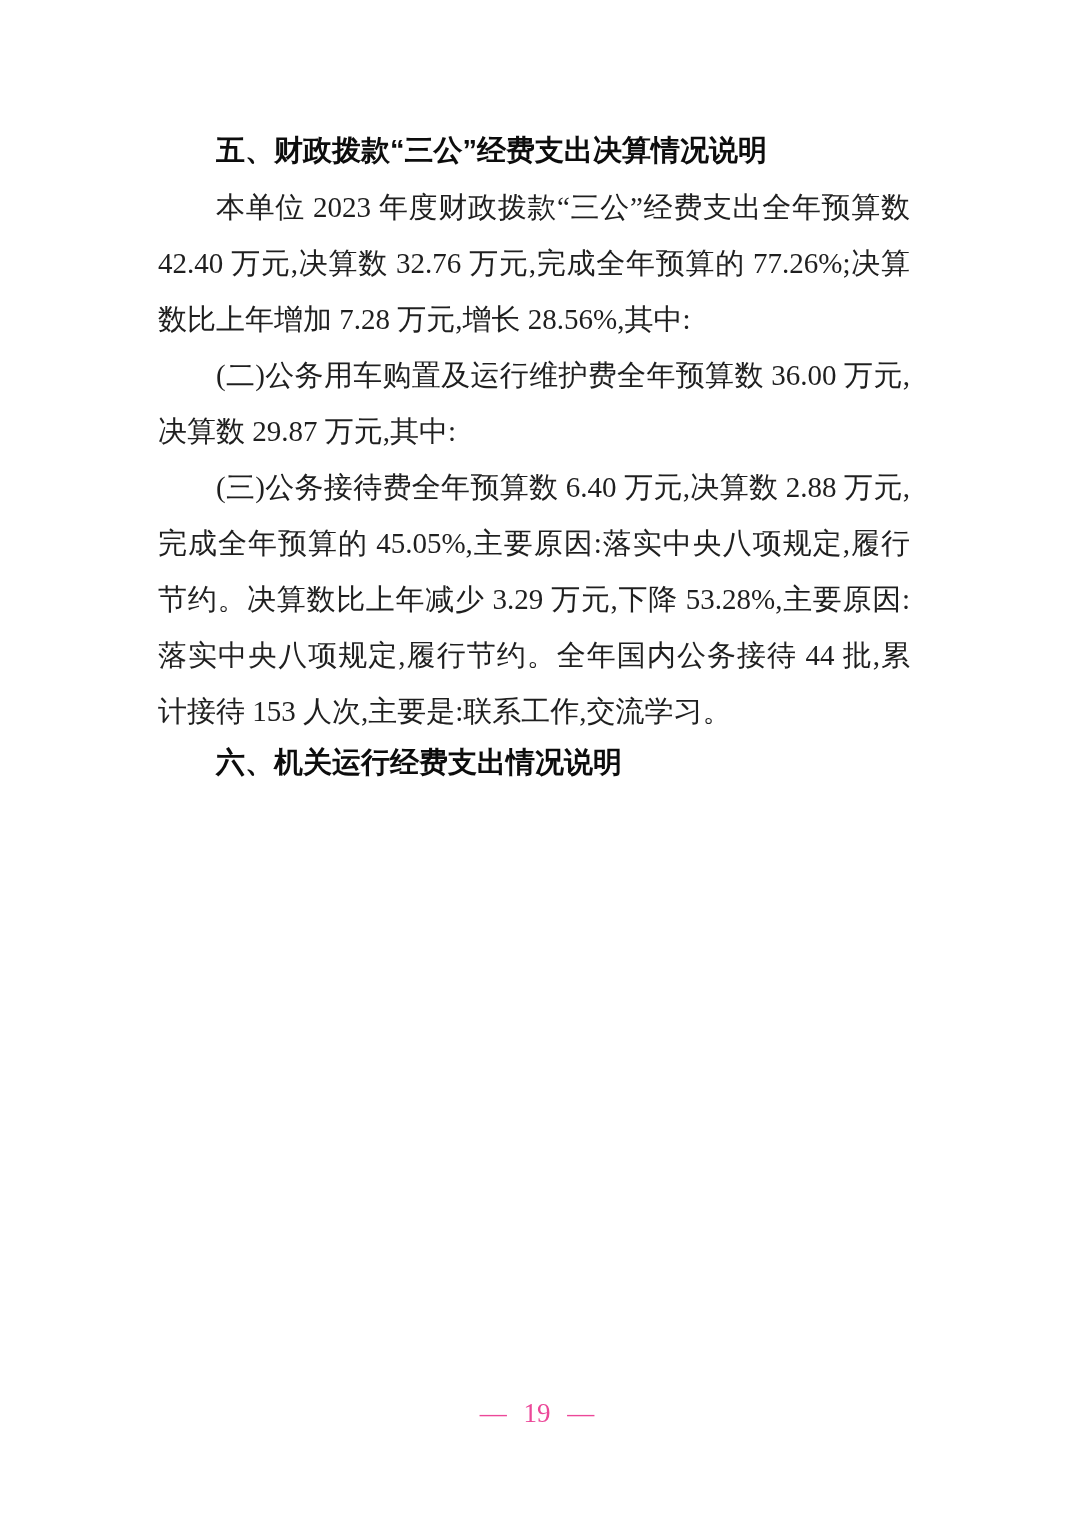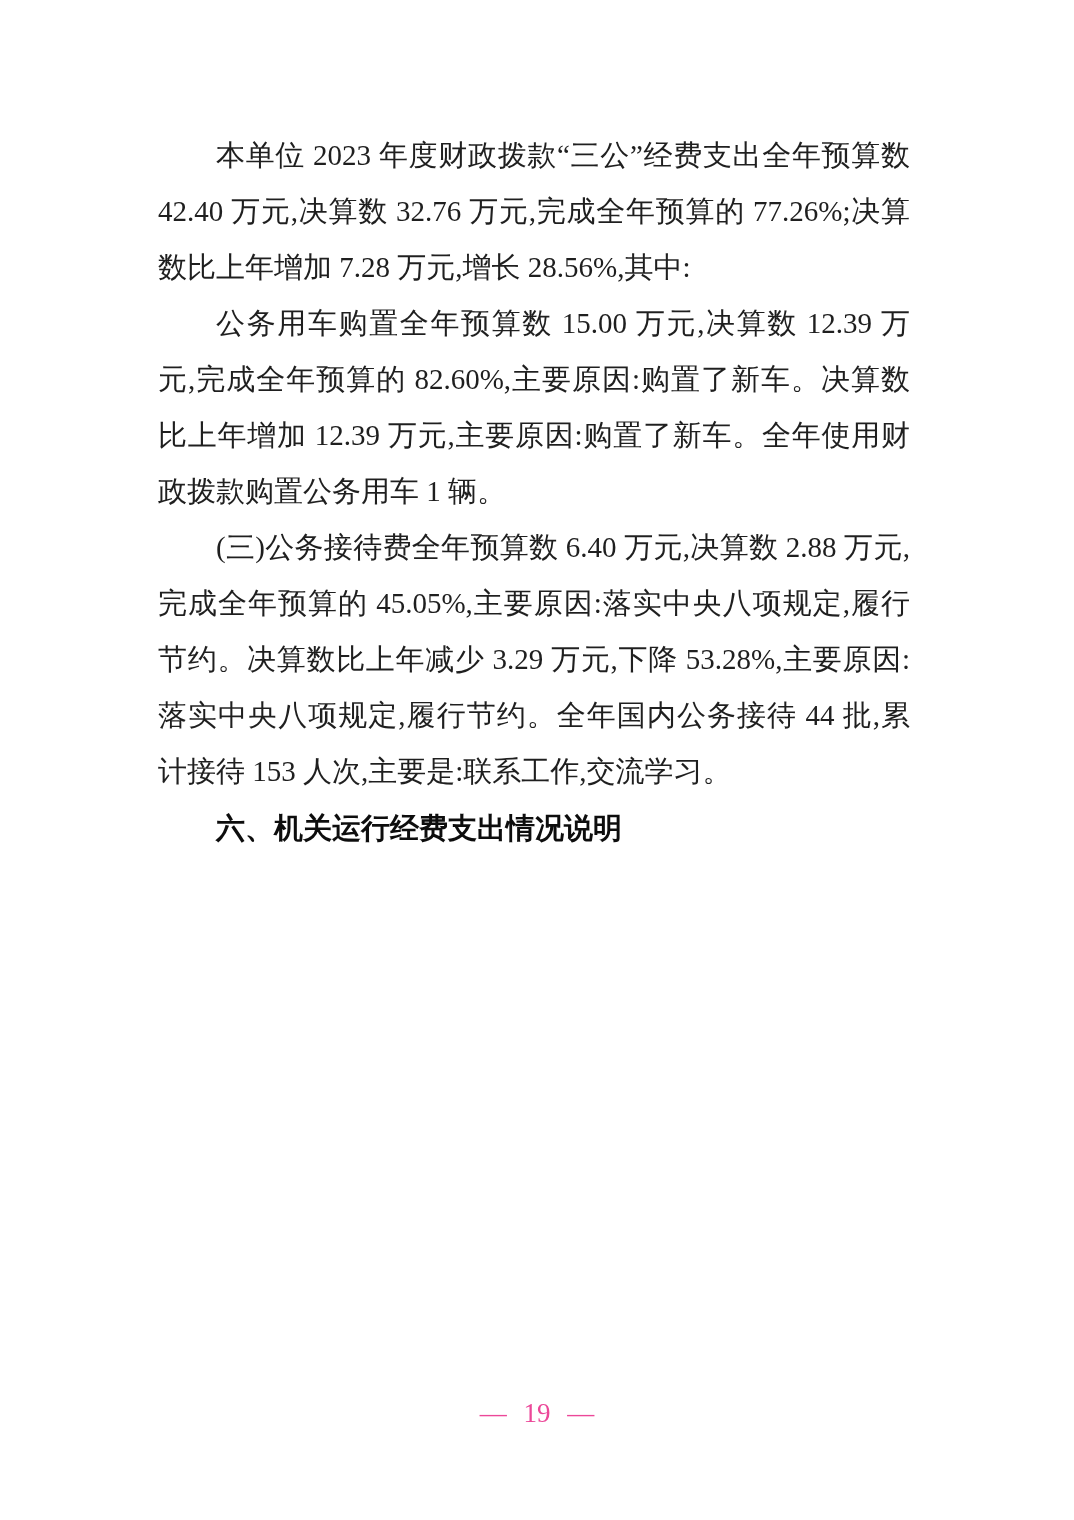--- a/index.html
+++ b/index.html
@@ -32,40 +32,41 @@
   .doc-para {
     margin: 0;
     font-family: "Liberation Serif", serif;
     font-size: 29px;
     line-height: 56px;
     text-align: justify;
     text-indent: 2em;
     color: #1f1f1f;
   }
   .heading-six {
-    margin-top: 6px;
+    margin-top: 0;
     margin-bottom: 0;
     font-family: Liberation Serif, serif;
   }
   .page-number {
     position: absolute;
     left: 0;
     right: 0;
     top: 1398px;
     text-align: center;
     font-family: "Liberation Serif", serif;
     font-size: 27px;
     color: #ec4899;
     word-spacing: 10px;
   }
 </style>
 </head>
 <body>
 
 <div class="page">
   <div class="content">
+    <h2 class="doc-heading">五、财政拨款“三公”经费支出决算情况说明</h2>
     <p class="doc-para">本单位 2023 年度财政拨款“三公”经费支出全年预算数 42.40 万元,决算数 32.76 万元,完成全年预算的 77.26%;决算数比上年增加 7.28 万元,增长 28.56%,其中:</p>
-    <p class="doc-para">公务用车购置全年预算数 15.00 万元,决算数 12.39 万元,完成全年预算的 82.60%,主要原因:购置了新车。决算数比上年增加 12.39 万元,主要原因:购置了新车。全年使用财政拨款购置公务用车 1 辆。</p>
+    <p class="doc-para">(二)公务用车购置及运行维护费全年预算数 36.00 万元,决算数 29.87 万元,其中:</p>
     <p class="doc-para">(三)公务接待费全年预算数 6.40 万元,决算数 2.88 万元,完成全年预算的 45.05%,主要原因:落实中央八项规定,履行节约。决算数比上年减少 3.29 万元,下降 53.28%,主要原因:落实中央八项规定,履行节约。全年国内公务接待 44 批,累计接待 153 人次,主要是:联系工作,交流学习。</p>
     <h2 class="doc-heading heading-six">六、机关运行经费支出情况说明</h2>
   </div>
   <div class="page-number">— 19 —</div>
 </div>
 
 </body></html>

